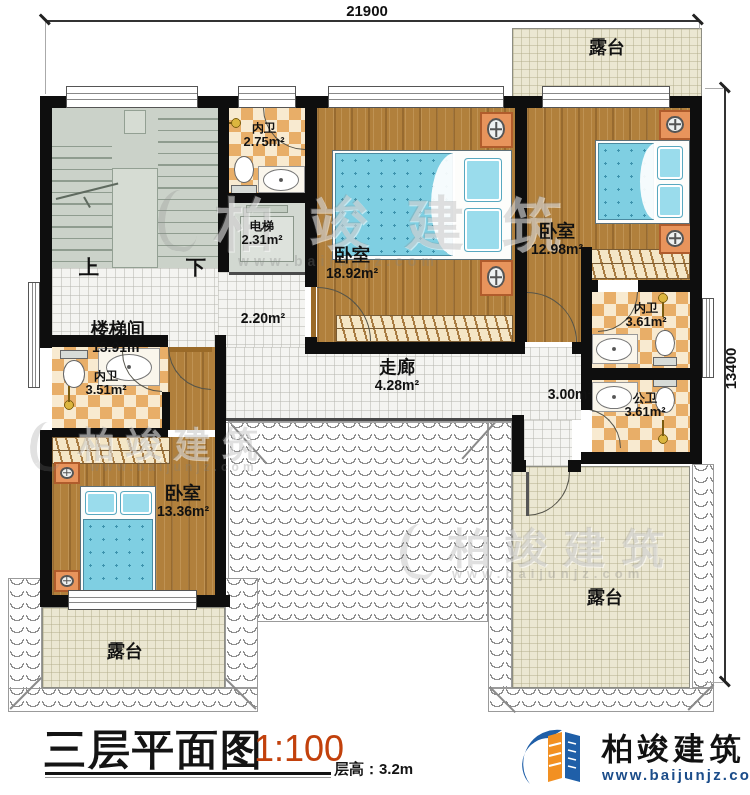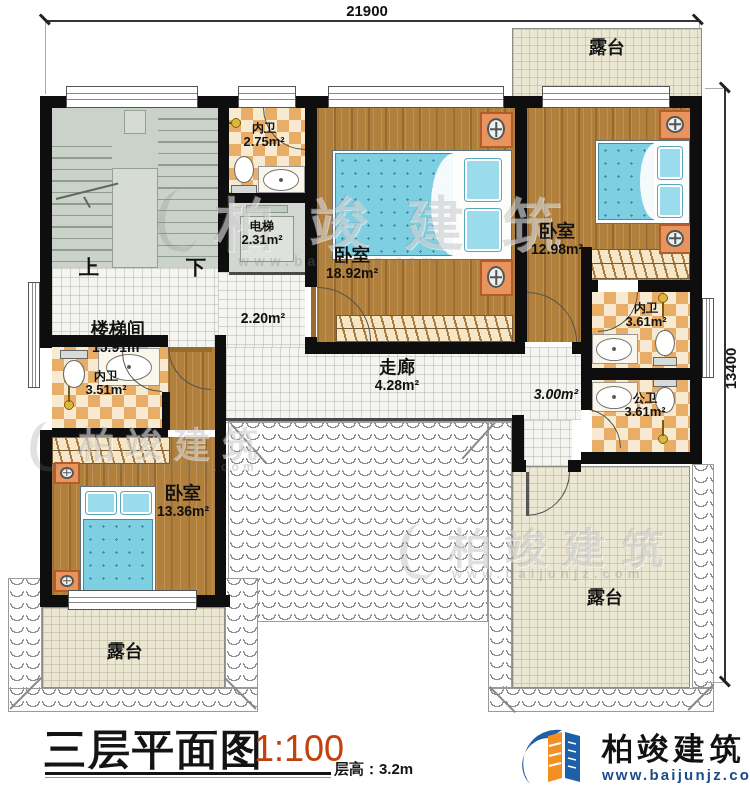--- a/index.html
+++ b/index.html
@@ -312,21 +312,21 @@
     <div class="rname">楼梯间</div>
     <div class="rarea">15.91m²</div>
   </div>
   <div class="rlabel" style="left:263px;top:310px;">
     <div class="rarea">2.20m²</div>
   </div>
   <div class="rlabel" style="left:397px;top:358px;">
     <div class="rname">走廊</div>
     <div class="rarea">4.28m²</div>
   </div>
-  <div class="rlabel" style="left:556px;top:386px;font-style:italic;">
+  <div class="rlabel" style="left:570px;top:386px;">
     <div class="rarea">3.00m²</div>
   </div>
   <div class="rlabel" style="left:646px;top:302px;">
     <div class="rname sm">内卫</div>
     <div class="rarea" style="font-size:13px;">3.61m²</div>
   </div>
   <div class="rlabel" style="left:645px;top:392px;">
     <div class="rname sm">公卫</div>
     <div class="rarea" style="font-size:13px;">3.61m²</div>
   </div>

